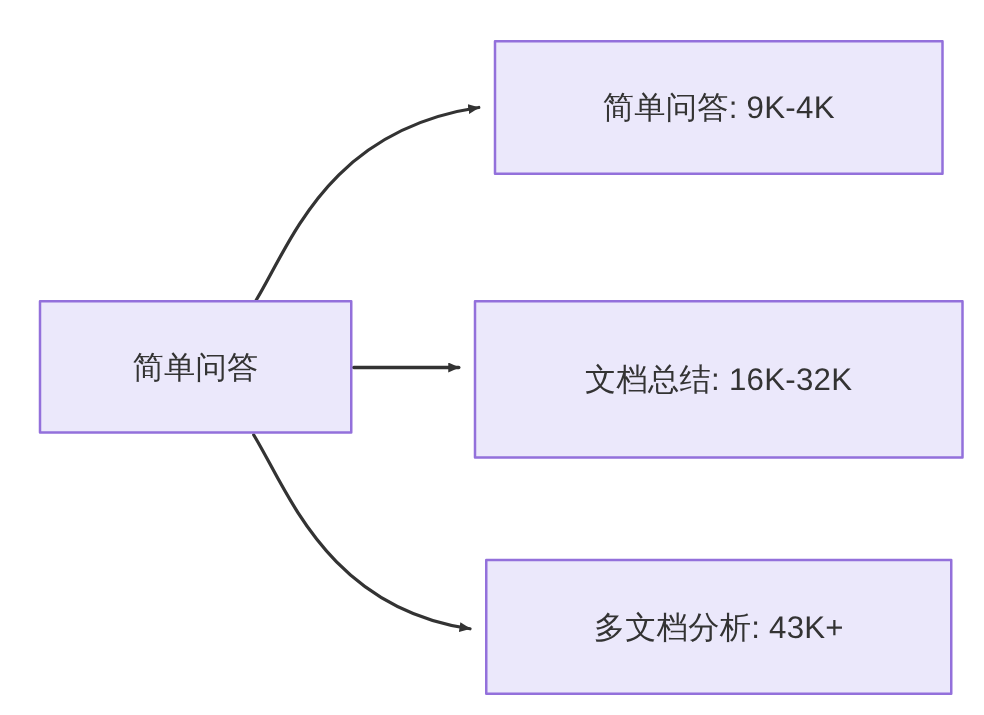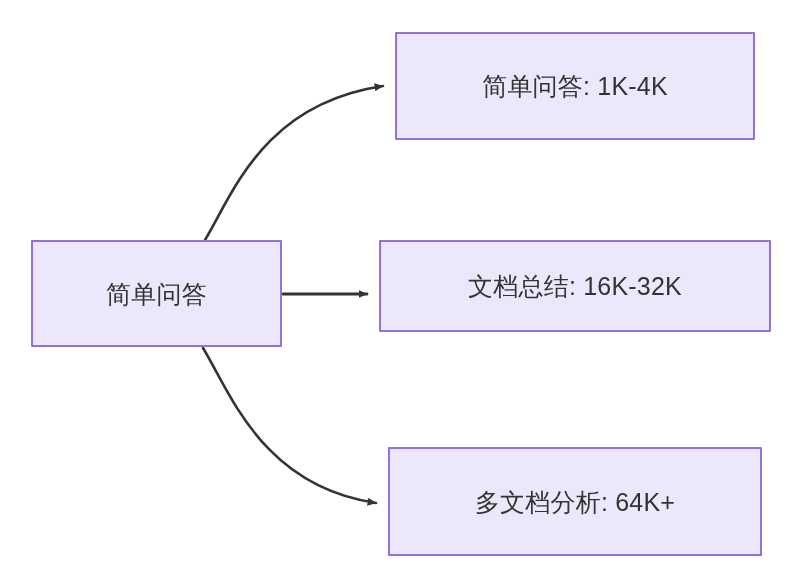--- a/index.html
+++ b/index.html
@@ -42,21 +42,21 @@
     color: #333333;
     font-size: 25px;
     line-height: 1.2;
     letter-spacing: 0.2px;
     white-space: nowrap;
     text-align: center;
   }
   
   #node-source   { left: 31px;  top: 240px; width: 251px; height: 107px; }
   #node-simple   { left: 395px; top: 32px;  width: 360px; height: 108px; }
-  #node-docsum   { left: 379px; top: 240px; width: 392px; height: 92px; }
+  #node-docsum   { left: 379px; top: 240px; width: 392px; height: 127px; }
   #node-multidoc { left: 388px; top: 447px; width: 374px; height: 109px; }
 </style>
 </head>
 <body>
 
 <div id="diagram">
 
   <svg id="edge-layer" viewBox="0 0 787 572" width="787" height="572" xmlns="http://www.w3.org/2000/svg">
     <defs>
       <marker id="arrowhead" markerWidth="9" markerHeight="8" refX="8.4" refY="4" orient="auto" markerUnits="userSpaceOnUse">
@@ -69,24 +69,24 @@
     <path d="M 283,294 L 367,294" fill="none" stroke="#333333" stroke-width="2.8" stroke-linecap="round" marker-end="url(#arrowhead)"></path>
 
     <path d="M 203,348 C 230,392 262,486 376,503" fill="none" stroke="#333333" stroke-width="2.6" stroke-linecap="round" marker-end="url(#arrowhead)"></path>
   </svg>
 
   <div class="node" id="node-source">
     <span class="node-label">简单问答</span>
   </div>
 
   <div class="node" id="node-simple">
-    <span class="node-label">简单问答: 1K-4K</span>
+    <span class="node-label">简单问答: 9K-4K</span>
   </div>
 
   <div class="node" id="node-docsum">
     <span class="node-label">文档总结: 16K-32K</span>
   </div>
 
   <div class="node" id="node-multidoc">
-    <span class="node-label">多文档分析: 64K+</span>
+    <span class="node-label">多文档分析: 43K+</span>
   </div>
 
 </div>
 
 </body></html>

